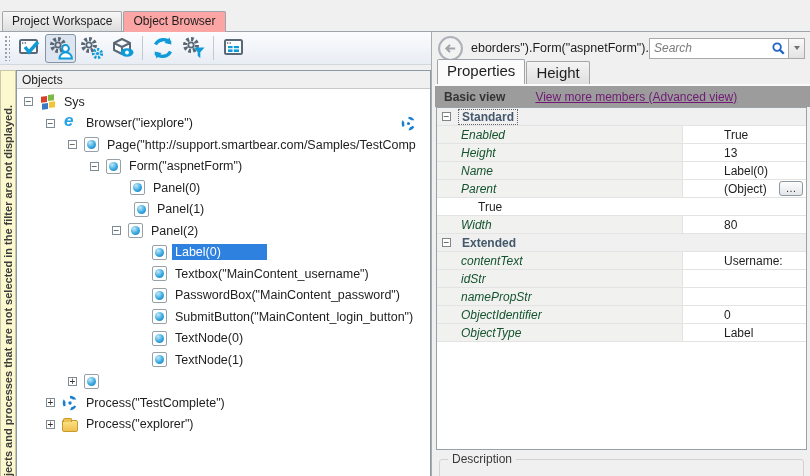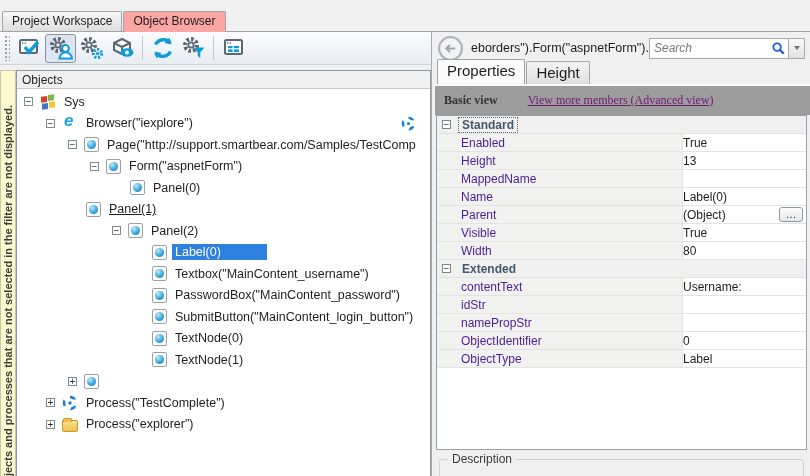--- a/index.html
+++ b/index.html
@@ -62,32 +62,32 @@
   .searchbox input { border:none; outline:none; flex:1; min-width:0; font-size:12px; font-family:"Liberation Sans",sans-serif; background:transparent; }
   .searchbox input::placeholder { font-style:italic; color:#7A7A7A; }
   .searchbox svg { width:15px; height:15px; flex:none; }
   .searchdrop { width:16px; height:21px; border:1px solid #A9A9A9; border-left:none; background:linear-gradient(#FAFAFA,#E2E2E2); display:flex; align-items:center; justify-content:center; }
   .searchdrop i { width:0; height:0; border-left:3.5px solid transparent; border-right:3.5px solid transparent; border-top:4px solid #6E7378; }
 
   .ptabs { height:22px; flex:none; display:flex; align-items:flex-end; padding-left:2px; border-bottom:2px solid #FAFAFA; }
   .ptab { font-size:15px; padding:2px 9px 3px 9px; border:1px solid #A6A6A6; border-bottom:none; border-radius:2px 2px 0 0; background:linear-gradient(#F4F4F4,#DFDFDF); color:#1E1E1E; margin-right:1px; }
   .ptab.active { background:#FBFBFB; border-color:#9FA4AA; padding-bottom:5px; }
 
-  .viewbar { height:29px; flex:none; background:#9C9C9C; display:flex; align-items:center; padding-left:9px; font-size:12px;font-family:Liberation Serif, serif; }
+  .viewbar { height:21px; flex:none; background:#9C9C9C; display:flex; align-items:center; padding-left:9px; font-size:12px; }
   .viewbar .cur { font-weight:bold; color:#343434; margin-right:30px; }
   .viewbar .lnk { color:#701a75; text-decoration:underline; }
 
   .gridwrap { flex:1; margin:0 3px 0 1px; border:1px solid #98A0A8; background:#fff; overflow:hidden; min-height:0; }
   .grow { display:flex; height:18px; border-bottom:1px solid #E3E3E3; font-size:12px; align-items:stretch; }
   .ghead { background:#F0F0F0; align-items:center; padding-left:5px; }
   .gexp { flex:none; width:9px; height:9px; border:1px solid #848484; background:#fff; color:#333; font-size:10px; line-height:7px; text-align:center; margin-right:8px; }
   .gtitle { font-weight:bold; color:#44586B; padding:0 3px; }
   .gtitle.focused { outline:1px dotted #666; }
-  .gcellL { flex:0 0 246px; background:#F1F1F0; border-right:1px solid #E3E3E3; display:flex; align-items:center; padding-left:24px; color:#4c1d95; }
-  .gcellV { flex:1; display:flex; align-items:center; color:#1E1E1E; position:relative; }
+  .gcellL { flex:0 0 246px; background:#F1F1F0; border-right:1px solid #E3E3E3; display:flex; align-items:center; padding-left:24px; color:#14532d;font-style:italic; }
+  .gcellV { flex:1; display:flex; align-items:center; color:#1E1E1E; position:relative;margin-left:41px; }
   .ellipsisbtn { position:absolute; right:3px; top:1px; width:24px; height:15px; border:1px solid #8E98A2; border-radius:3px; background:linear-gradient(#FDFDFD,#E4E6E9); font-size:11px; line-height:12px; text-align:center; color:#333; }
 
   .descbar { height:26px; flex:none; padding:2px 6px 0 4px; }
   .descbar fieldset { border:1px solid #D2D2D2; border-radius:3px; height:40px; padding-left:8px; }
   .descbar legend { font-size:12px; color:#3A3A3A; padding:0 4px; }
 </style>
 </head>
 <body>
 
 <div class="window">
@@ -209,21 +209,21 @@
               </div>
               <div class="trow" style="padding-left: 73px;">
                 <span class="texp">−</span>
                 <span class="ticon web-object"></span>
                 <span class="tlabel">Form("aspnetForm")</span>
               </div>
               <div class="trow" style="padding-left: 113px;">
                 <span class="ticon web-object"></span>
                 <span class="tlabel">Panel(0)</span>
               </div>
-              <div class="trow" style="padding-left: 69px; text-decoration: underline;">
+              <div class="trow" style="padding-left: 117px;">
                 <span class="ticon web-object"></span>
                 <span class="tlabel">Panel(1)</span>
               </div>
               <div class="trow" style="padding-left: 95px;">
                 <span class="texp">−</span>
                 <span class="ticon web-object"></span>
                 <span class="tlabel">Panel(2)</span>
               </div>
               <div class="trow" style="padding-left: 135px;">
                 <span class="ticon web-object"></span>
@@ -319,33 +319,28 @@
             </div>
             <div class="grow">
               <div class="gcellL">Enabled</div>
               <div class="gcellV">True</div>
             </div>
             <div class="grow">
               <div class="gcellL">Height</div>
               <div class="gcellV">13</div>
             </div>
             <div class="grow">
-              <div class="gcellL">MappedName</div>
-              <div class="gcellV"></div>
-            </div>
-            <div class="grow">
               <div class="gcellL">Name</div>
               <div class="gcellV">Label(0)</div>
             </div>
             <div class="grow">
               <div class="gcellL">Parent</div>
               <div class="gcellV">(Object)<span class="ellipsisbtn">…</span></div>
             </div>
             <div class="grow">
-              <div class="gcellL">Visible</div>
               <div class="gcellV">True</div>
             </div>
             <div class="grow">
               <div class="gcellL">Width</div>
               <div class="gcellV">80</div>
             </div>
             <div class="grow ghead">
               <span class="gexp">−</span>
               <span class="gtitle">Extended</span>
             </div>

